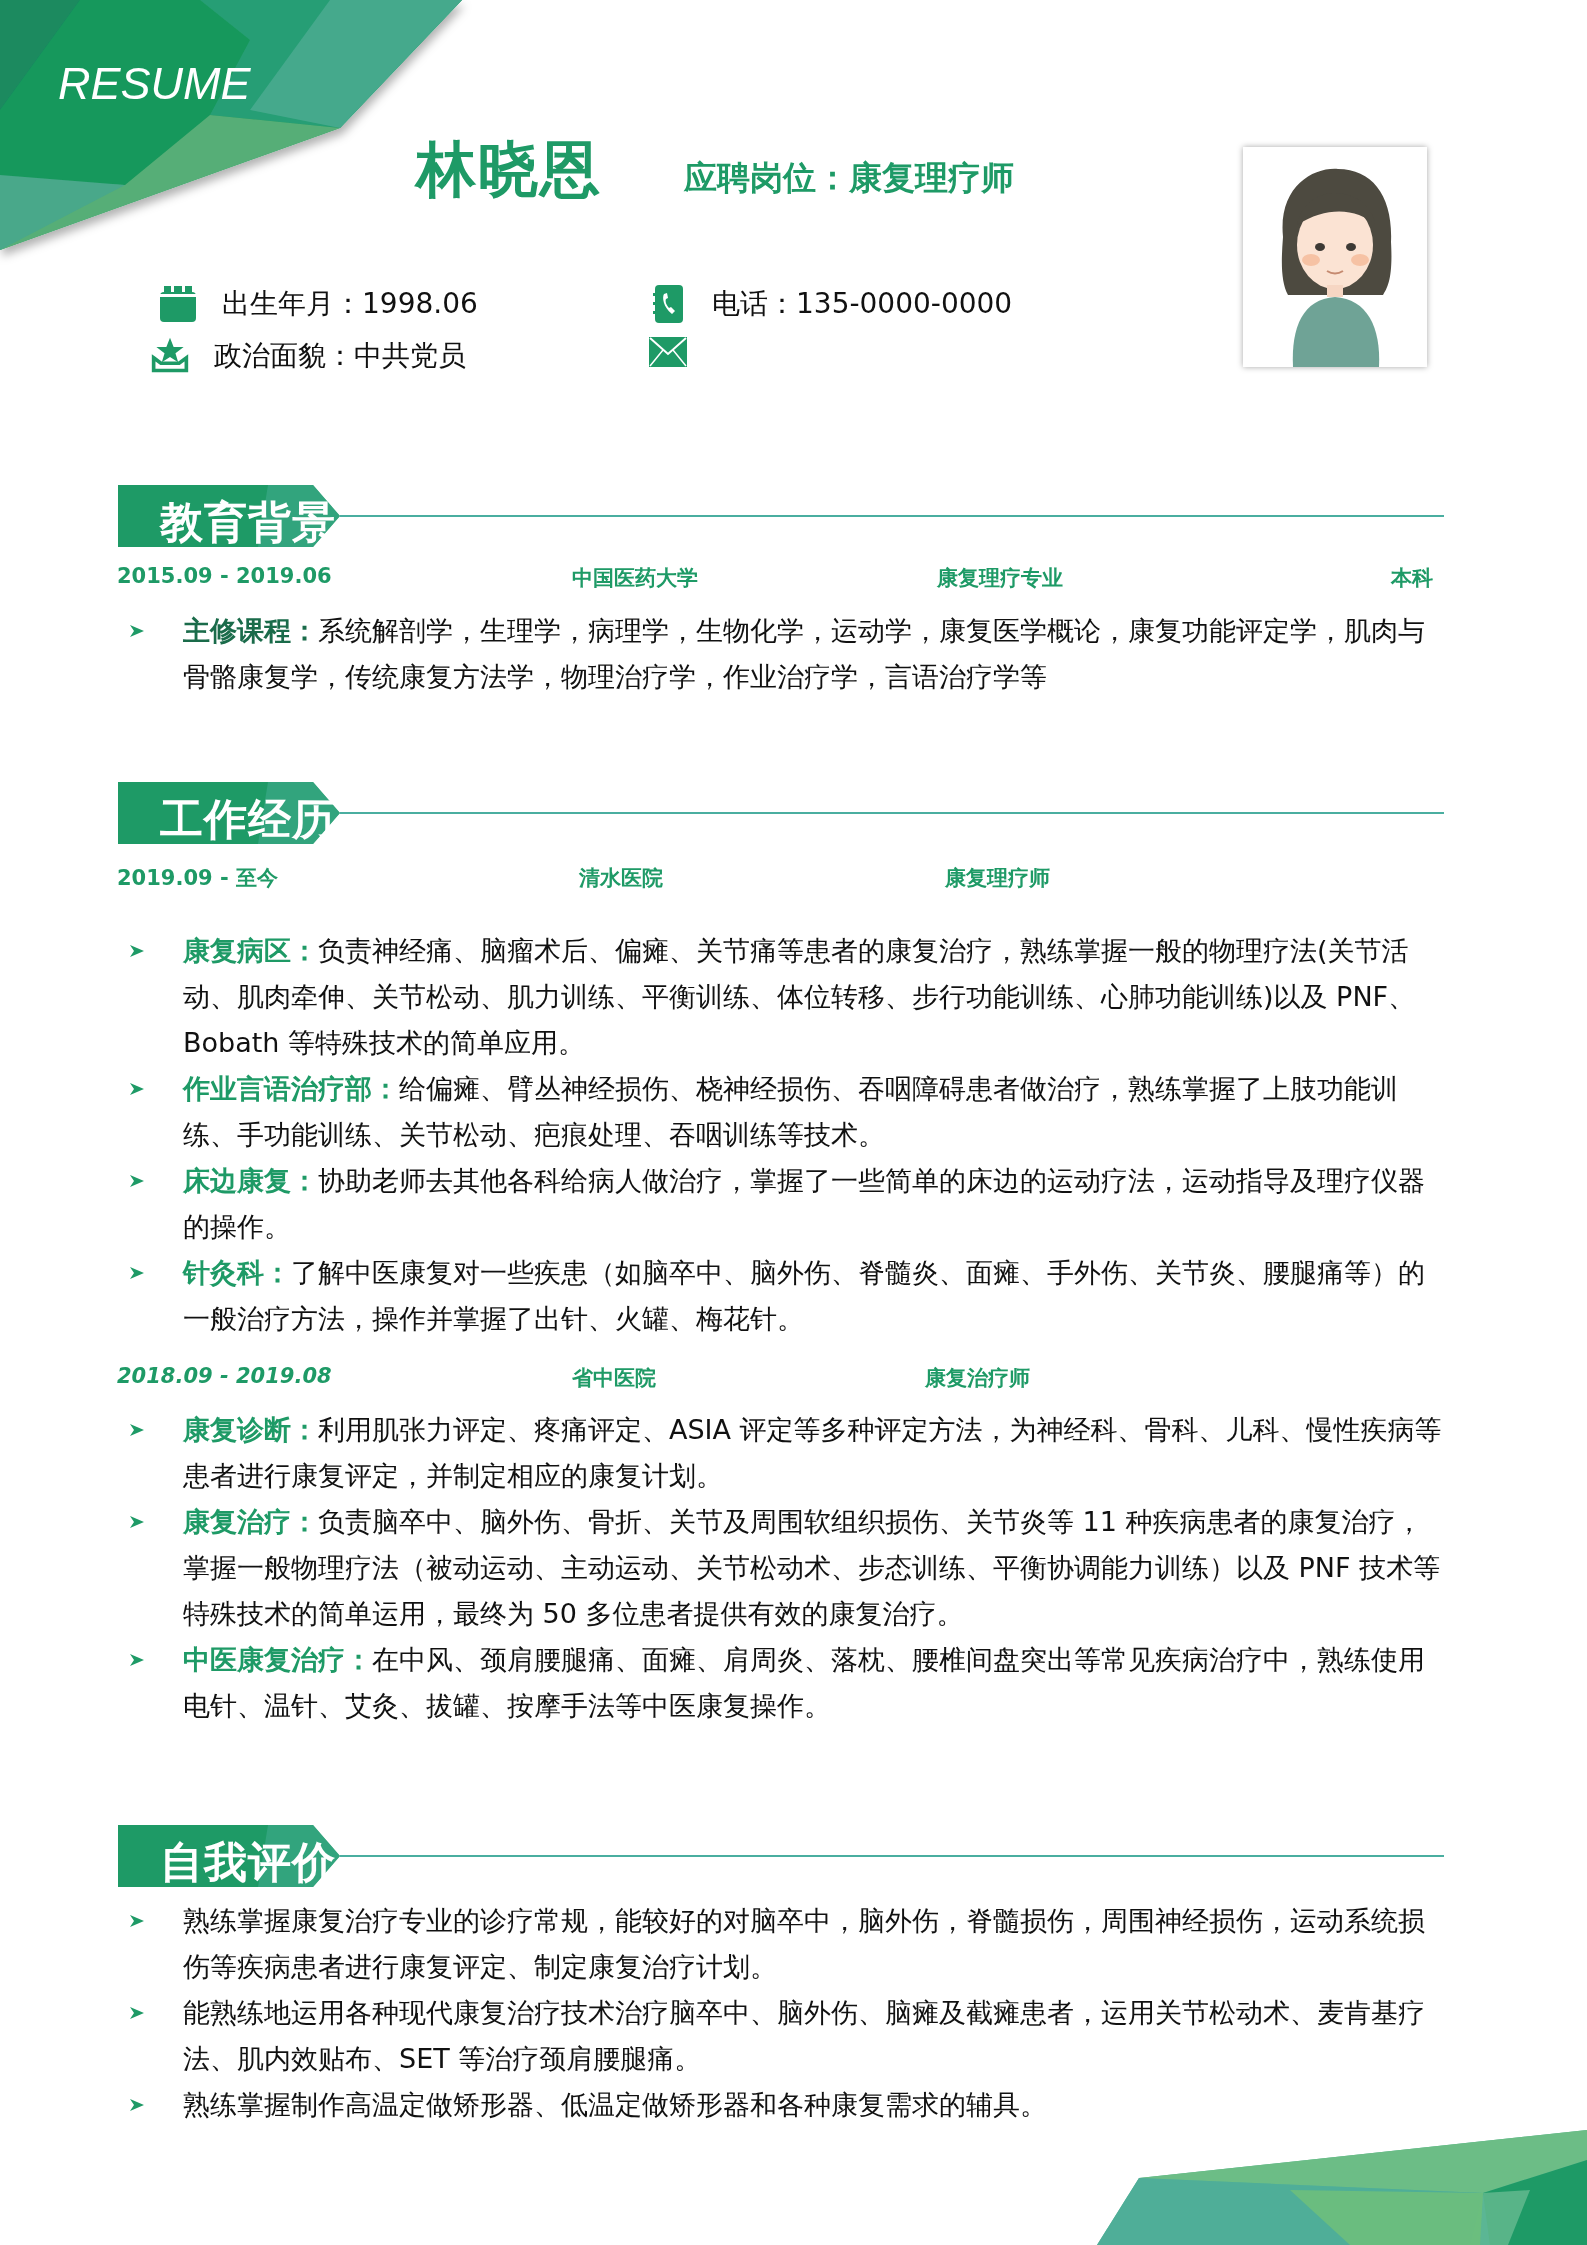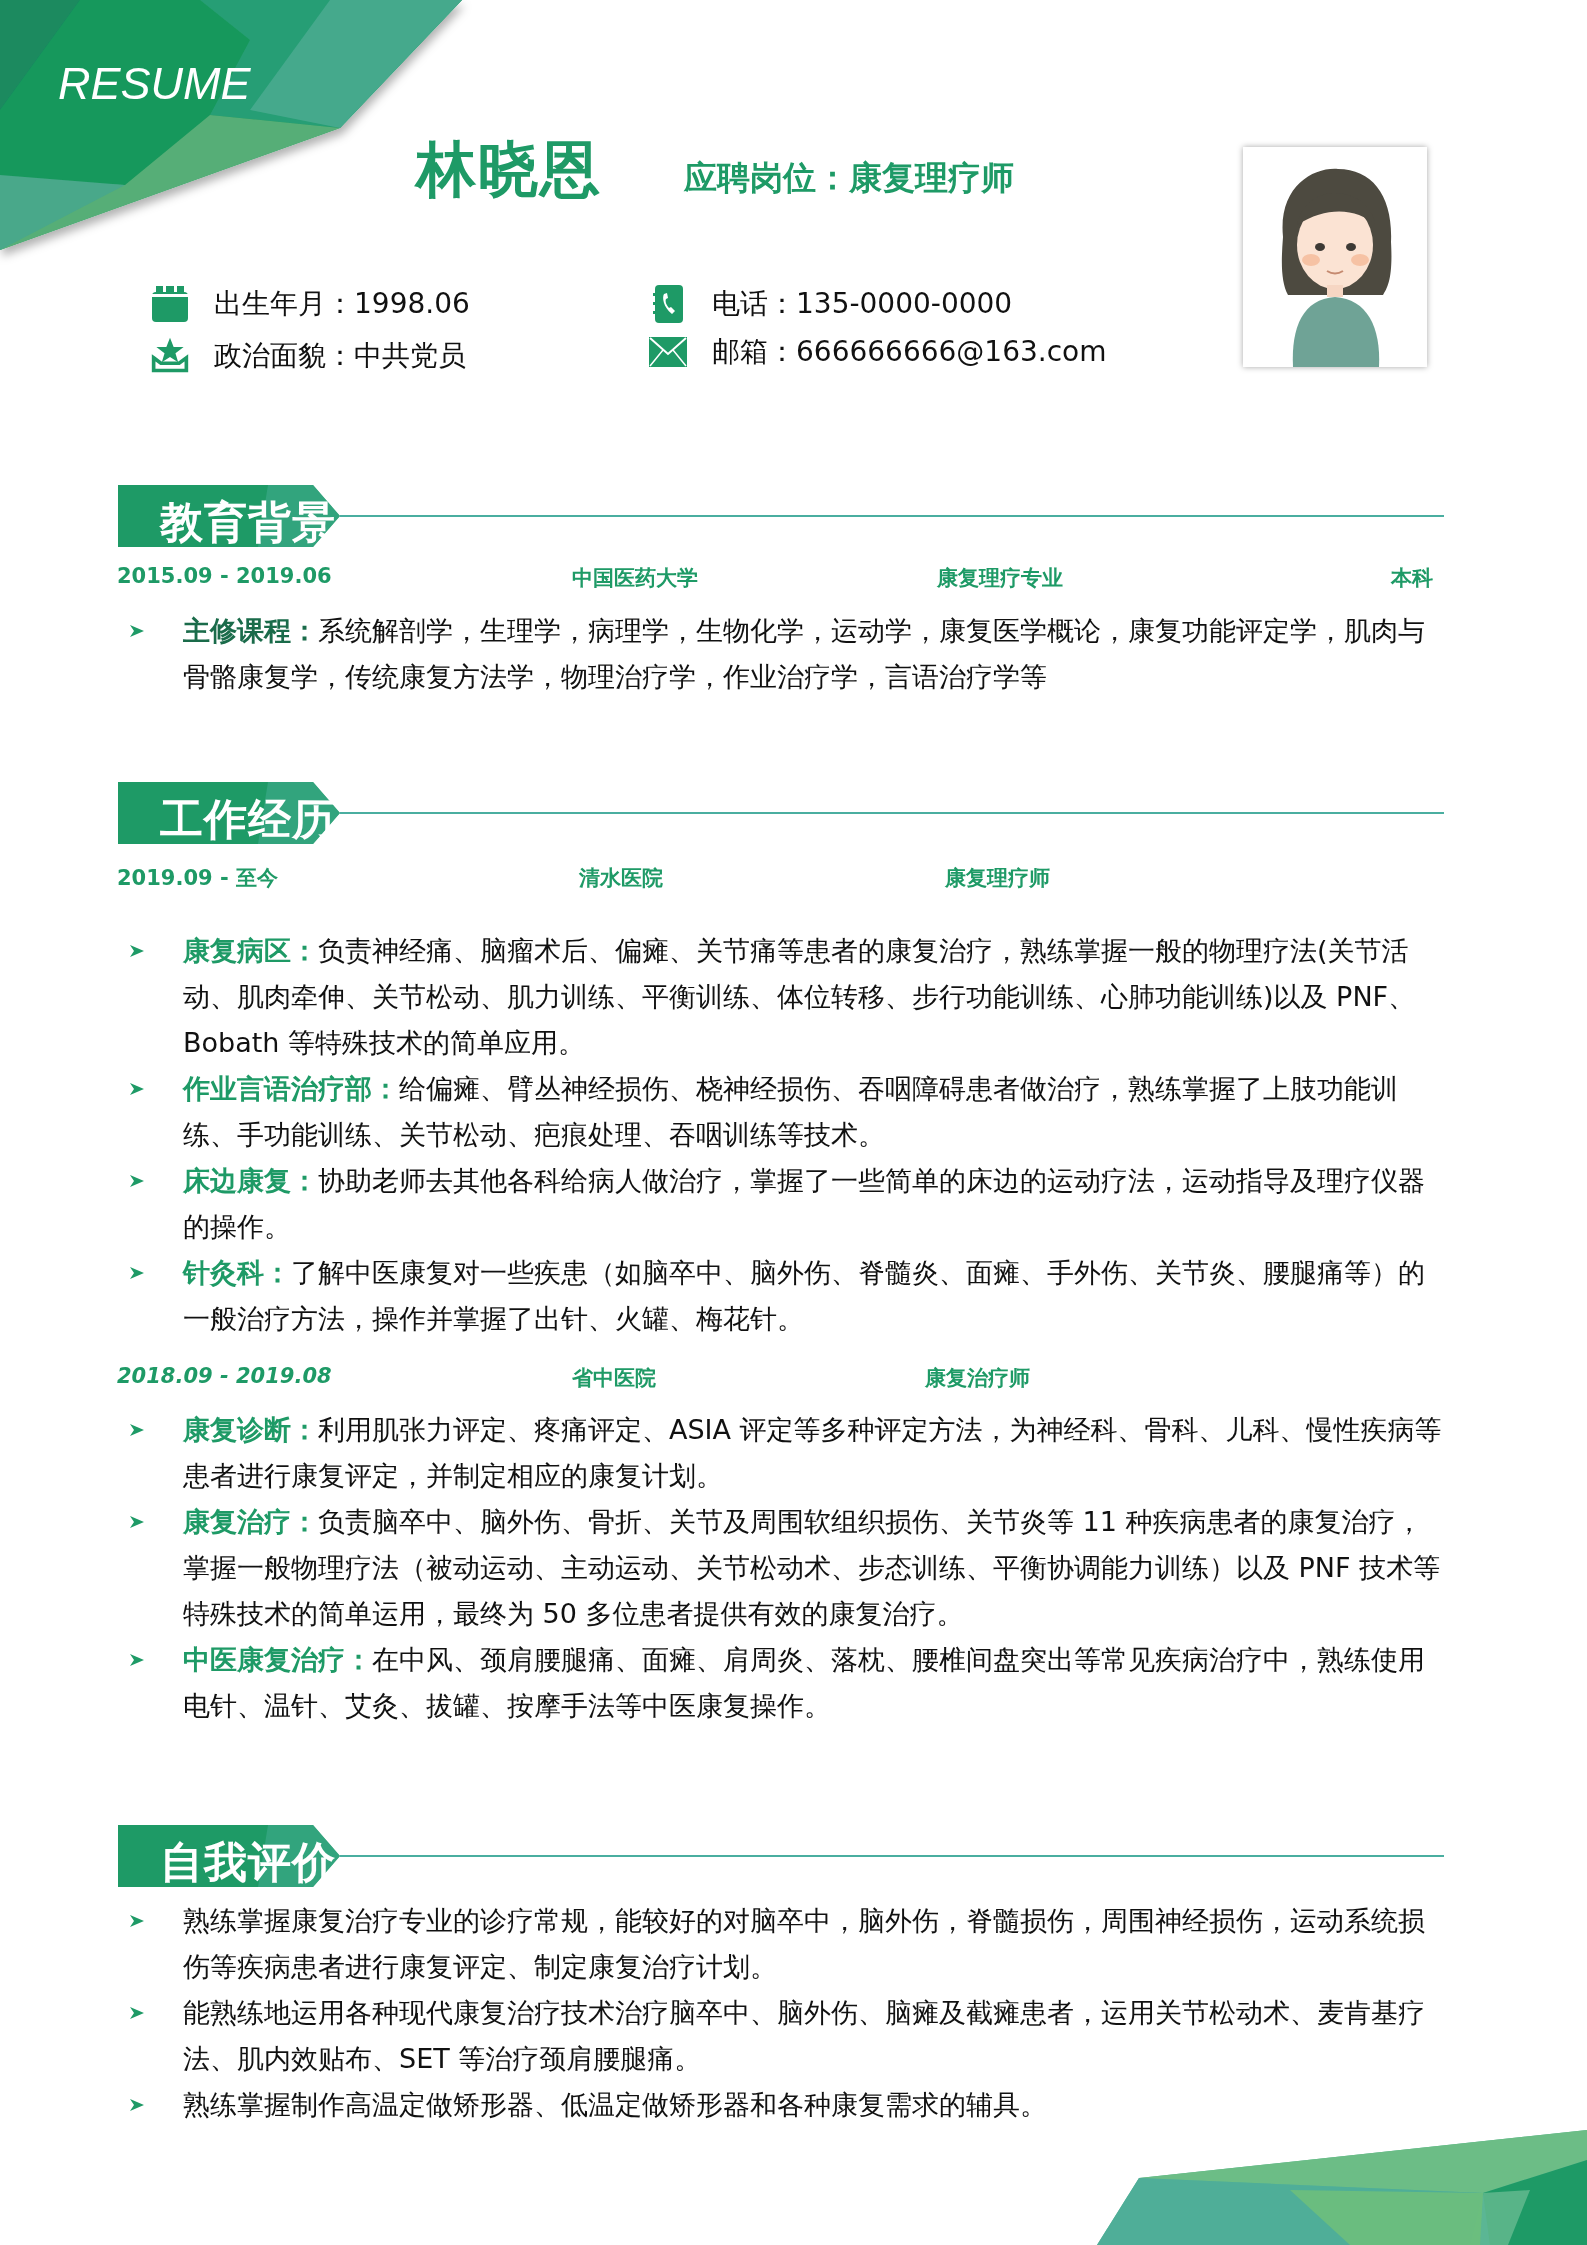--- a/index.html
+++ b/index.html
@@ -76,21 +76,21 @@
     <ellipse cx="77" cy="100" rx="5" ry="4" fill="#3d3a35"></ellipse>
     <ellipse cx="108" cy="100" rx="5" ry="4" fill="#3d3a35"></ellipse>
     <ellipse cx="68" cy="113" rx="9" ry="6" fill="#f6c2a4"></ellipse>
     <ellipse cx="117" cy="113" rx="9" ry="6" fill="#f6c2a4"></ellipse>
     <path d="M84 124 Q92 129 100 124" stroke="#c58a70" stroke-width="2" fill="none"></path>
     <rect x="84" y="138" width="16" height="12" fill="#f6d6c3"></rect>
     <path d="M50 220 C48 180, 60 152, 92 150 C124 152, 138 180, 136 220 Z" fill="#6fa396"></path>
   </svg>
 </div>
 
-<div class="info-row" style="left:150px; top:284px;">
+<div class="info-row" style="left:158px; top:284px;">
   <span class="ico">
     <svg width="40" height="36" viewBox="0 0 40 36">
         <rect x="2" y="6" width="36" height="30" rx="4" fill="#1e9a66"></rect>
         <rect x="6" y="0" width="7" height="8" fill="#1e9a66"></rect>
         <rect x="16" y="0" width="8" height="8" fill="#1e9a66"></rect>
         <rect x="27" y="0" width="7" height="8" fill="#1e9a66"></rect>
         <rect x="2" y="8" width="36" height="3" fill="#fff"></rect>
       </svg>
   </span>
   <span>出生年月：1998.06</span>
@@ -117,21 +117,20 @@
   <span>电话：135-0000-0000</span>
 </div>
 <div class="info-row" style="left:648px; top:332px;">
   <span class="ico">
     <svg width="38" height="30" viewBox="0 0 38 30">
         <rect x="0" y="0" width="38" height="30" fill="#1e9a66"></rect>
         <path d="M1 1 L19 17 L37 1" stroke="#fff" stroke-width="2" fill="none"></path>
         <path d="M1 29 L14 13 M37 29 L24 13" stroke="#fff" stroke-width="1.5" fill="none"></path>
       </svg>
   </span>
-  <span>邮箱：666666666@163.com</span>
 </div>
 
 <div class="sec-head" style="top:485px;">
   <svg class="tag" viewBox="0 0 222 62">
       <polygon points="0,0 195,0 222,31 195,62 0,62" fill="#1e9a66"></polygon>
       <polygon points="150,0 195,0 222,31 195,62 140,62" fill="#3aa888" opacity="0.7"></polygon>
     </svg>
   <div class="tag-text">教育背景</div>
   <div class="rule"></div>
 </div>

